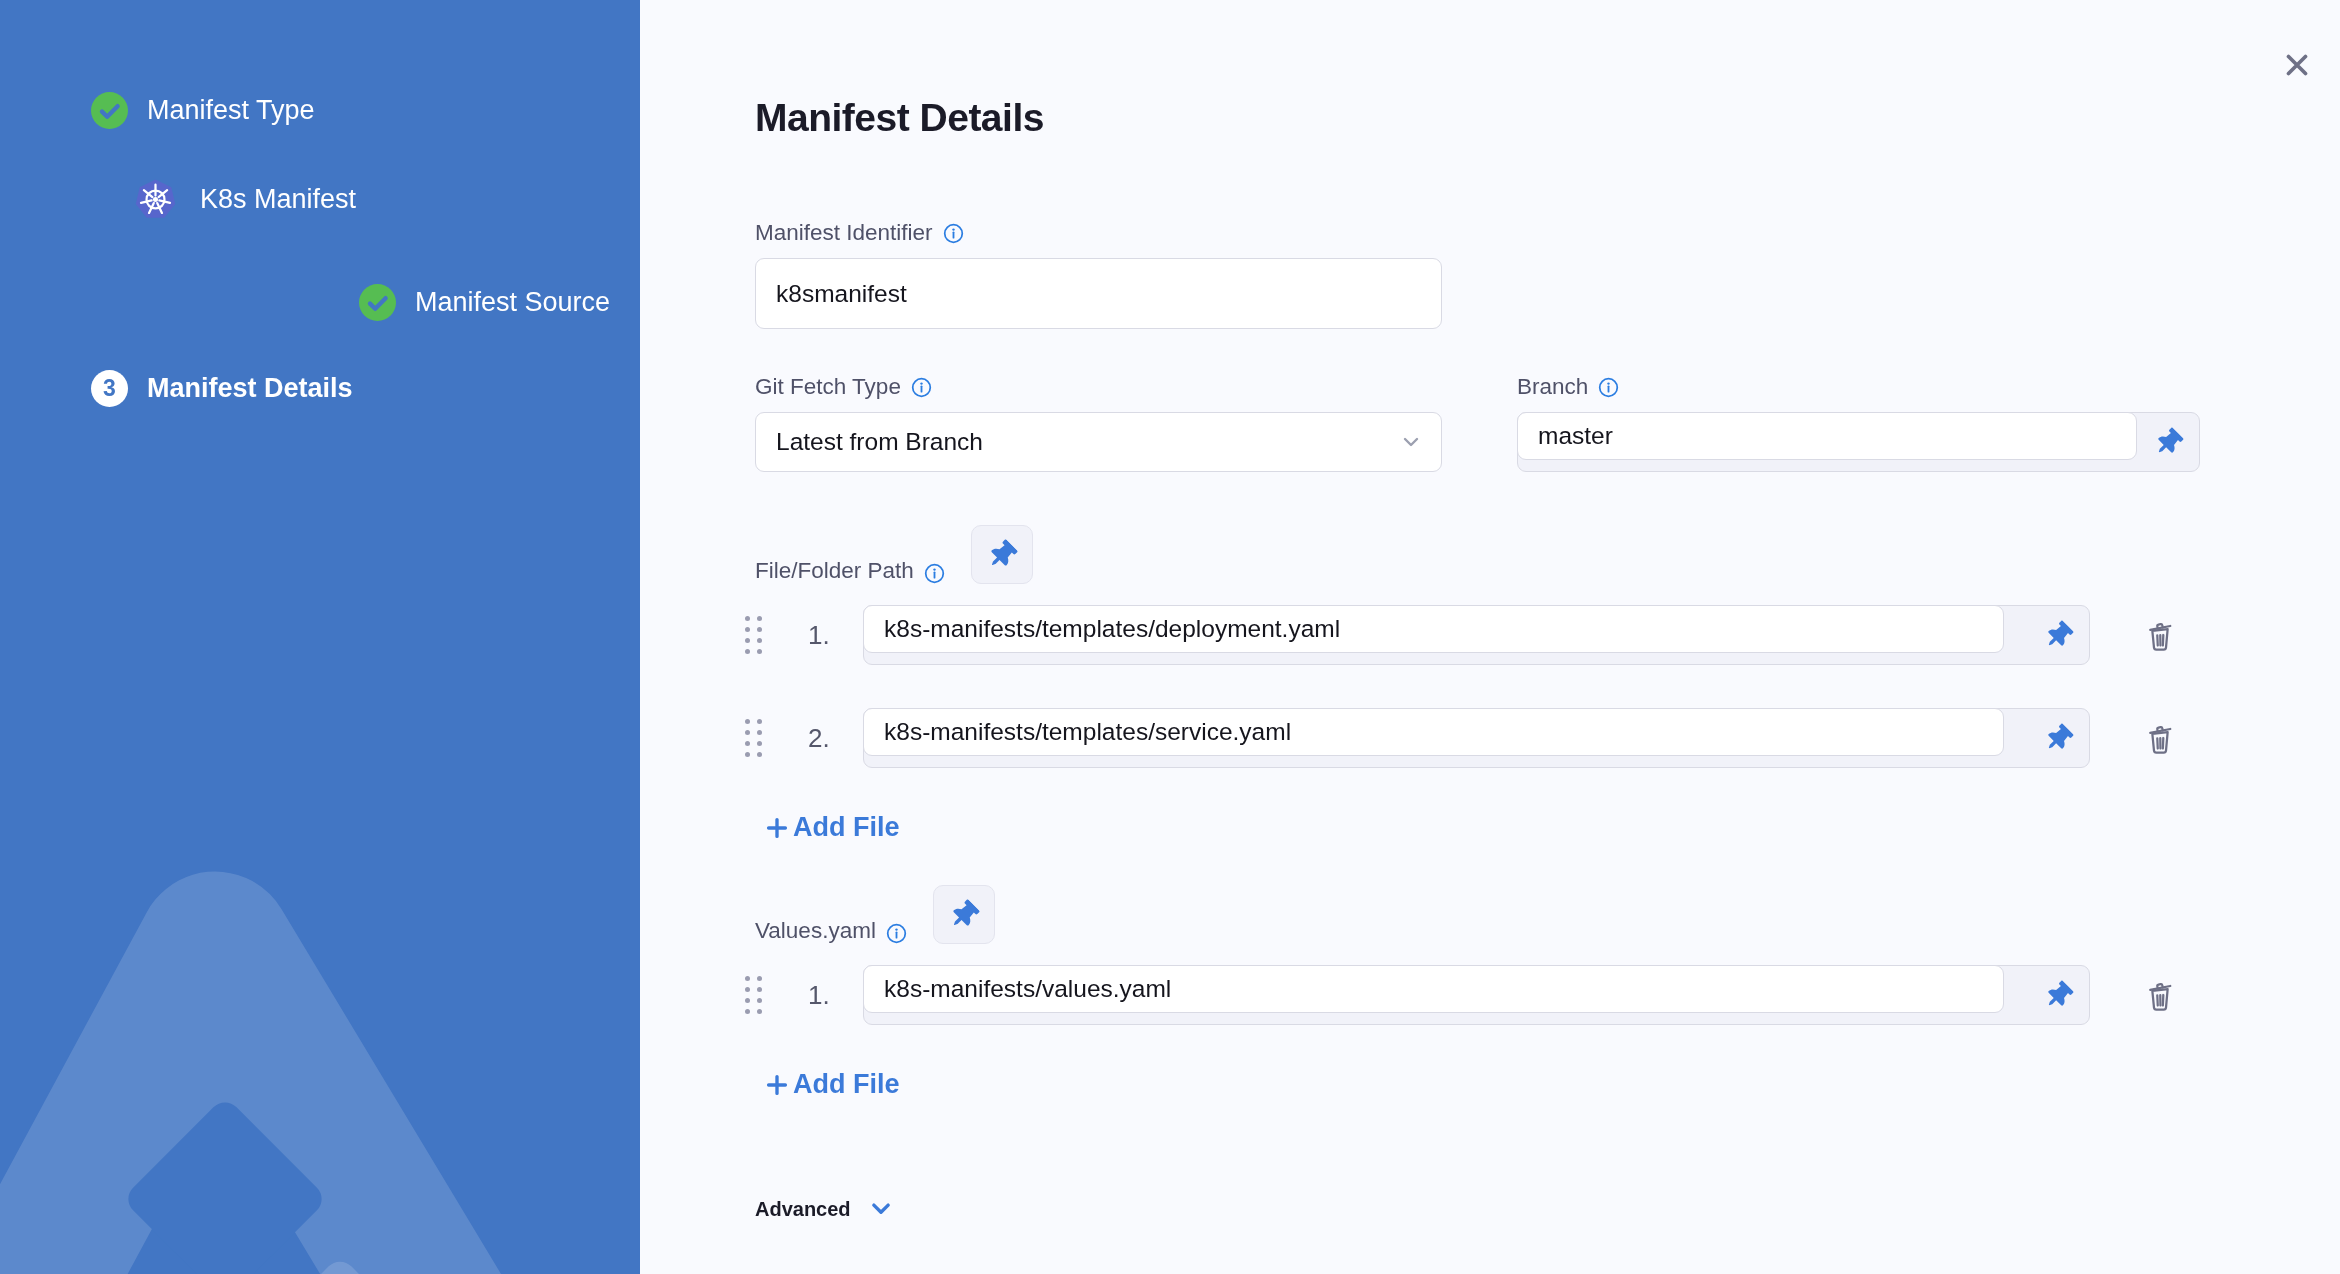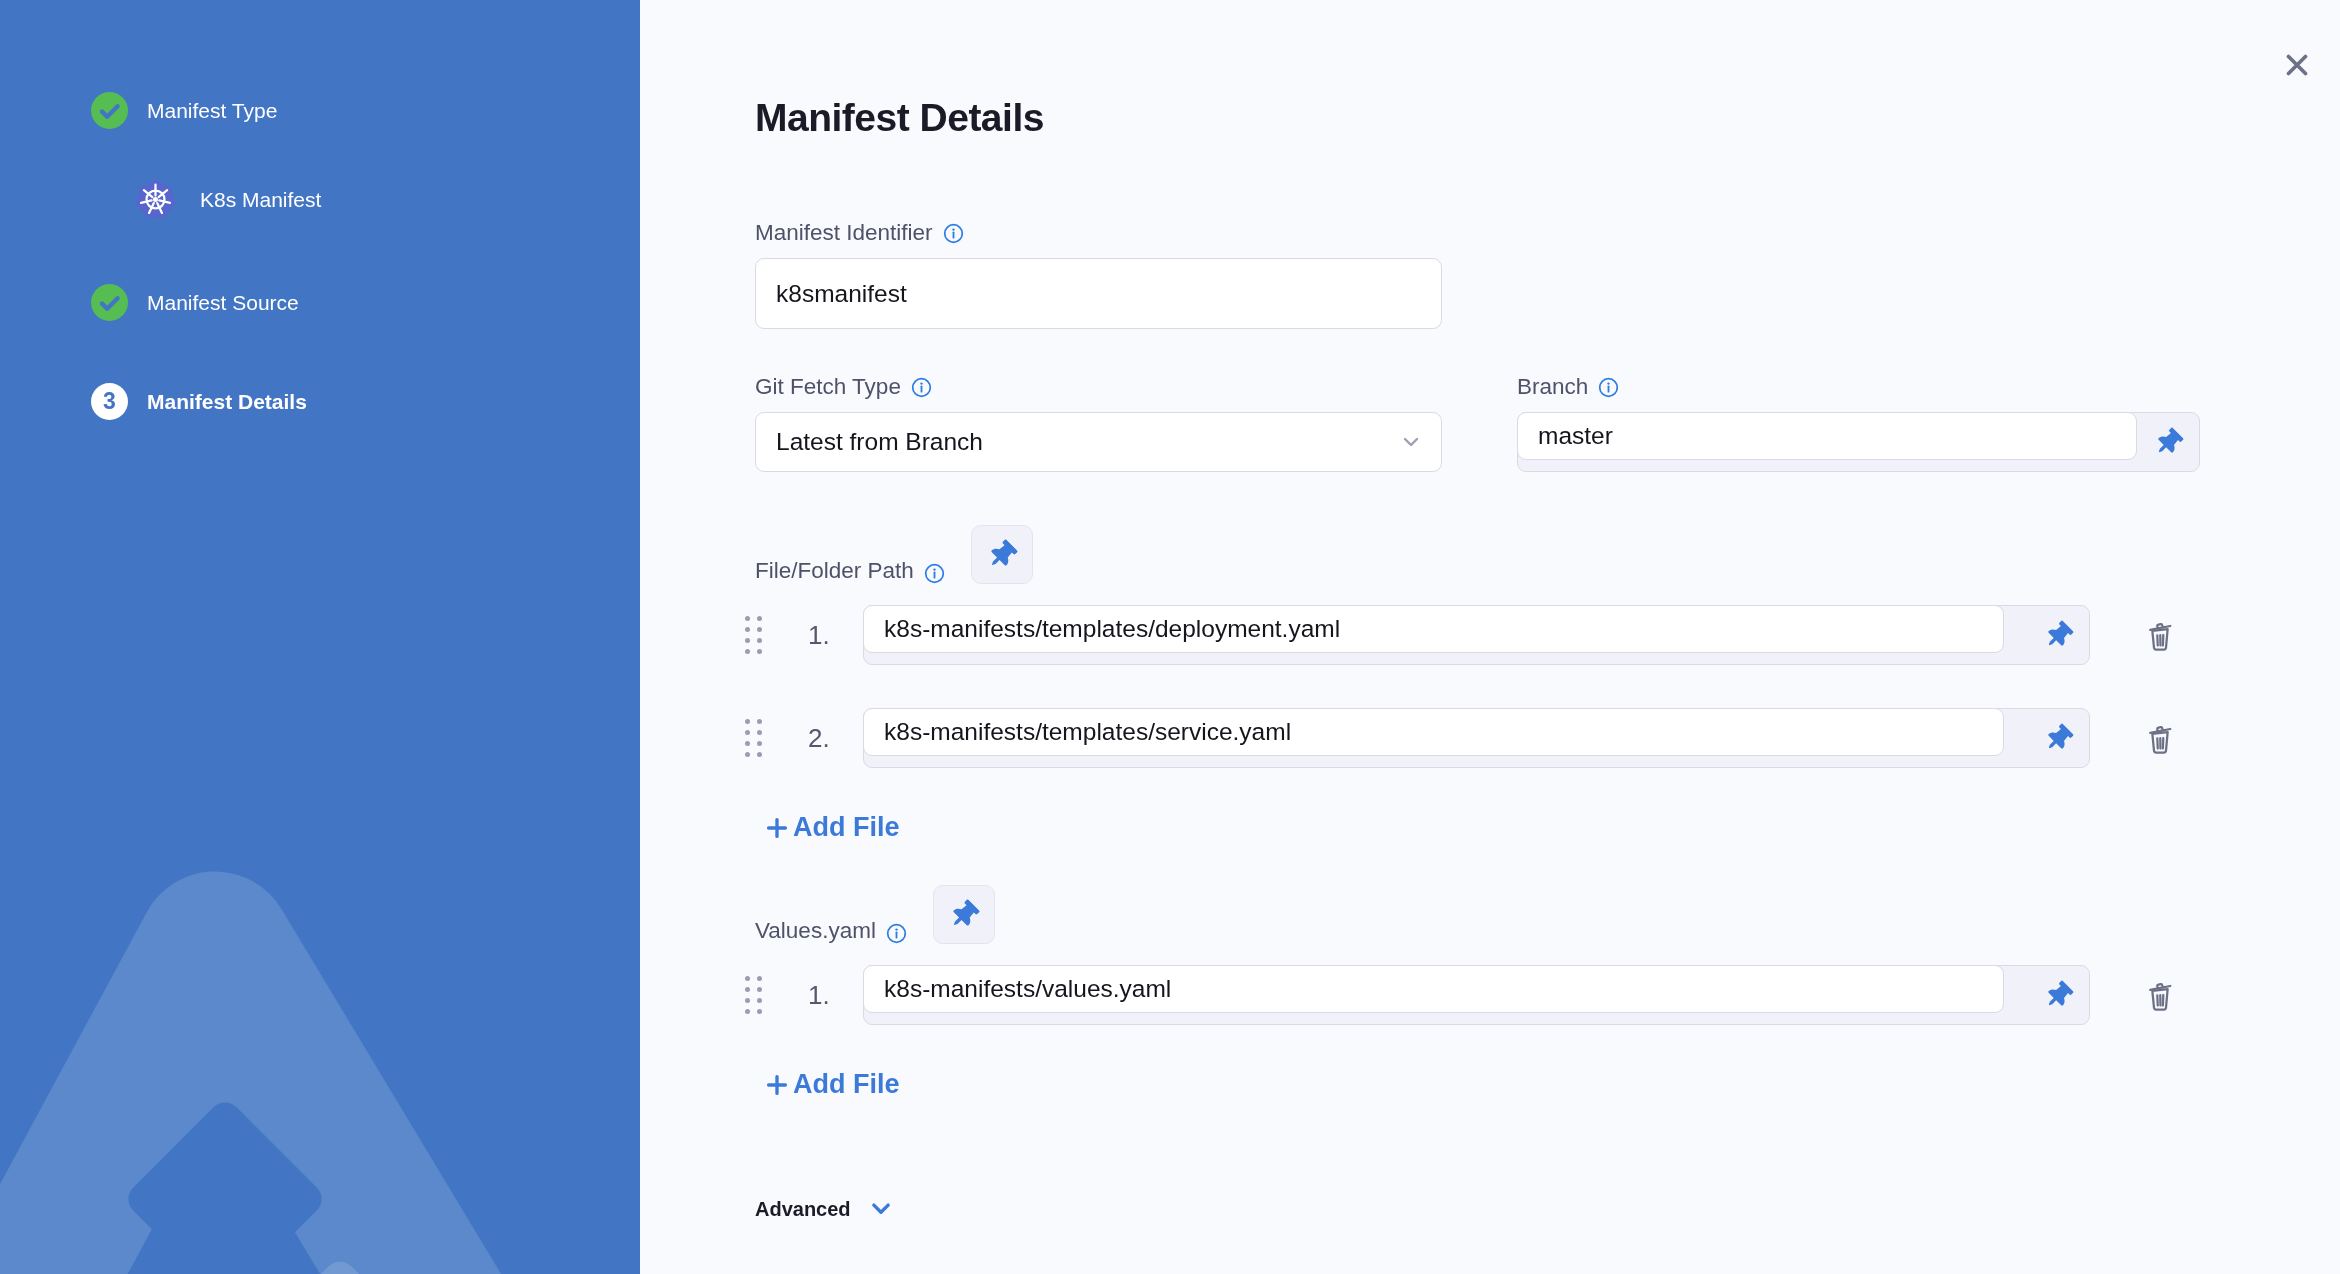--- a/index.html
+++ b/index.html
@@ -28,22 +28,22 @@
 
   
   .sidebar{
     width:640px;flex-shrink:0;position:relative;overflow:hidden;
     background:var(--sidebar-blue);
   }
   .steps{position:absolute;top:92px;left:91px;right:30px;}
   .step{display:flex;align-items:center;cursor:pointer;}
   .step-1{margin-bottom:49px;}
   .step-sub{margin-left:43px;margin-bottom:63px;}
-  .step-3{margin-bottom:62px;}
-  .step-label{color:#fff;font-size:21px;margin-left:19px;white-space:nowrap;}
+  .step-3{margin-bottom:49px;justify-content:flex-end;}
+  .step-label{color:#fff;font-size:27px;margin-left:19px;white-space:nowrap;}
   .step-sub .step-label{margin-left:23px;}
   .step-active .step-label{font-weight:700;}
   .badge-num{
     width:37px;height:37px;border-radius:50%;background:#fff;flex-shrink:0;
     color:var(--sidebar-blue);font-weight:700;font-size:23px;
     display:flex;align-items:center;justify-content:center;
   }
   .check-wrap,.k8s-wrap{display:flex;flex-shrink:0;}
   .watermark{position:absolute;left:0;bottom:0;display:block;}
 

